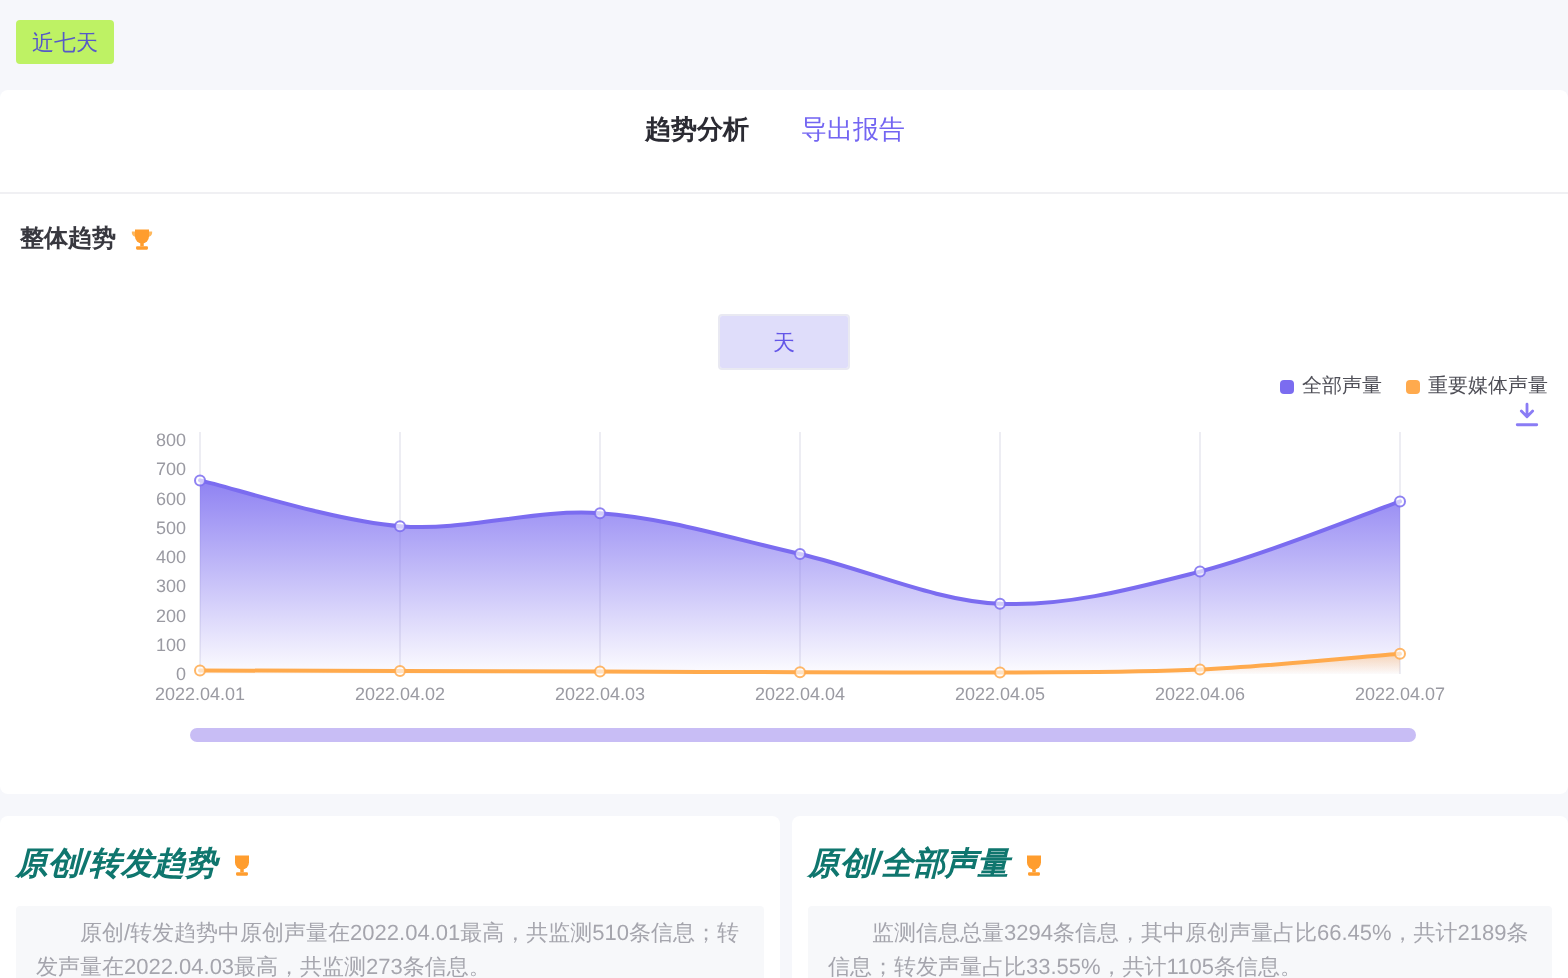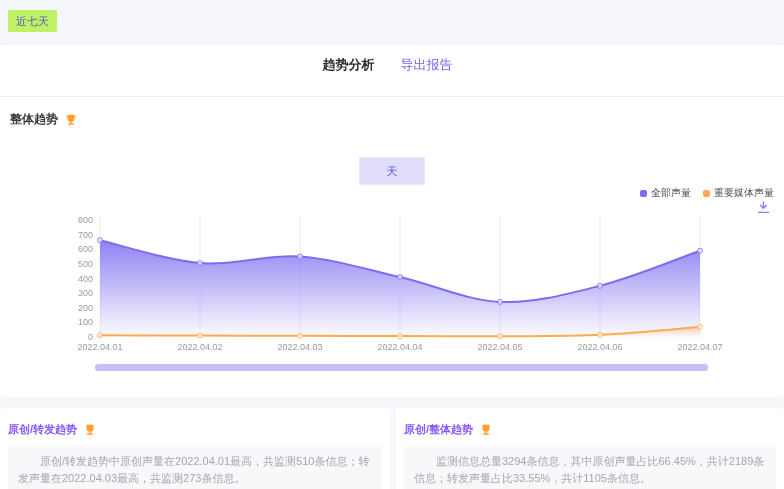--- a/index.html
+++ b/index.html
@@ -57,21 +57,21 @@
   .chart text.tick{font-size:9px;fill:#9a9aa2;font-family:"Liberation Sans",sans-serif;}
   .datazoom{
     position:absolute;left:95px;top:364px;width:613px;height:7px;
     background:#c8bdf5;border-radius:4px;cursor:grab;
   }
   
   .card{position:absolute;top:408px;height:120px;background:#fff;border-radius:4px;}
   .card.left{left:0;width:390px;}
   .card.right{left:396px;width:388px;}
   .card-title-row{display:flex;align-items:center;gap:6px;padding:14px 10px 10px 8px;}
-  .card-title{font-size:11px;font-weight:bold;color:#8b5cf6;}
+  .card-title{font-size:16px;font-weight:bold;color:#0f766e;font-style:italic;}
   .card-box{
     margin:0 8px;background:#f7f8fa;border-radius:2px;
     font-size:11px;color:#a5a5ad;line-height:17px;
     padding:6px 10px;text-indent:2em;
   }
 </style>
 </head>
 <body>
 
 <div class="chips">
@@ -184,21 +184,21 @@
       <path d="M4 2h8v4a4 4 0 0 1-8 0z" fill="#ff9d2e"></path>
       <rect x="7" y="9.4" width="2" height="2.2" fill="#ff9d2e"></rect>
       <rect x="4.6" y="11.6" width="6.8" height="1.9" rx="0.6" fill="#ff9d2e"></rect>
     </svg>
   </div>
   <div class="card-box">原创/转发趋势中原创声量在2022.04.01最高，共监测510条信息；转发声量在2022.04.03最高，共监测273条信息。</div>
 </div>
 
 <div class="card right">
   <div class="card-title-row">
-    <span class="card-title">原创/整体趋势</span>
+    <span class="card-title">原创/全部声量</span>
     <svg width="14" height="14" viewBox="0 0 16 16">
       <path d="M4 2h8v4a4 4 0 0 1-8 0z" fill="#ff9d2e"></path>
       <rect x="7" y="9.4" width="2" height="2.2" fill="#ff9d2e"></rect>
       <rect x="4.6" y="11.6" width="6.8" height="1.9" rx="0.6" fill="#ff9d2e"></rect>
     </svg>
   </div>
   <div class="card-box">监测信息总量3294条信息，其中原创声量占比66.45%，共计2189条信息；转发声量占比33.55%，共计1105条信息。</div>
 </div>
 
 </body></html>

